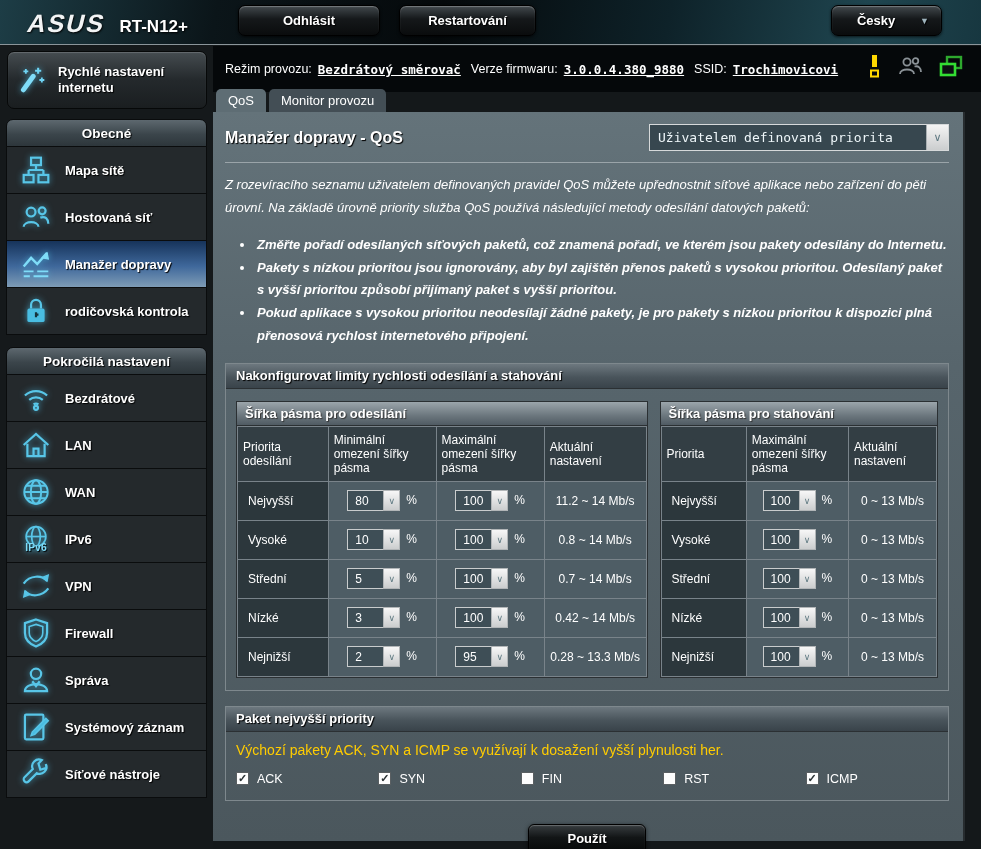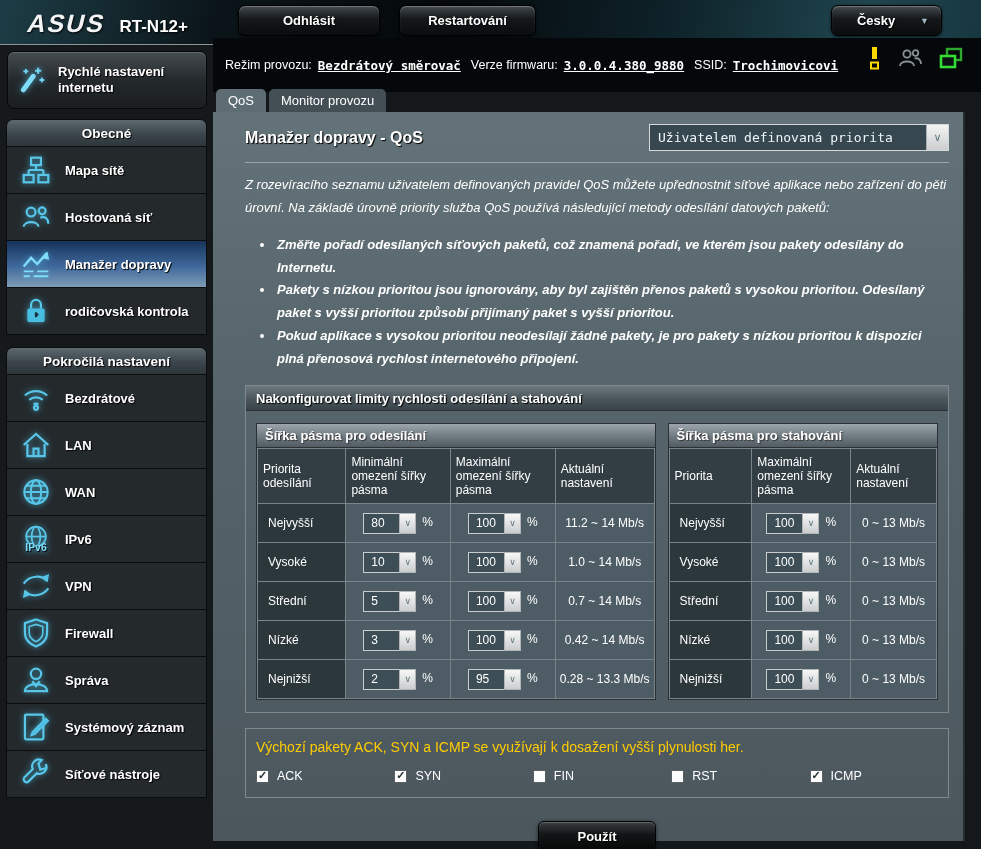--- a/index.html
+++ b/index.html
@@ -37,36 +37,36 @@
     color:#fff; font-size:13.5px; font-weight:bold; display:flex; align-items:center; justify-content:center;
     text-shadow:1px 1px 1px #000; }
   .side-item { min-height:47px; background:#24292c; border:1px solid #0a0c0d; border-top:none;
     display:flex; align-items:center; gap:13px; padding:5px 6px 5px 13px;
     color:#fff; font-size:13px; font-weight:bold; text-shadow:1px 1px 1px #000; cursor:pointer; }
   .side-item.active { background:linear-gradient(#16335a,#3f689b 55%,#7e9cb6); }
   .sicon { width:32px; height:32px; flex:0 0 32px; filter:drop-shadow(0 0 3px rgba(80,200,240,.7)); }
   .sicon svg { width:32px; height:32px; }
 
   
-  .statusbar { position:absolute; left:213px; top:38px; width:768px; height:54px; background:#05080a;
+  .statusbar { position:absolute; left:213px; top:46px; width:768px; height:46px; background:#05080a;
     display:flex; align-items:center; color:#fff; font-size:12.5px; padding-left:12px; gap:6px; }
   .status-val { font-family:"DejaVu Sans Mono", monospace; font-weight:bold; text-decoration:underline; font-size:12.5px; cursor:pointer; }
   .status-icons { position:absolute; right:18px; top:8px; display:flex; gap:16px; align-items:center; }
   .status-icons span { cursor:pointer; }
 
   
   .tabs { position:absolute; left:216px; top:89px; display:flex; gap:3px; }
   .tab { height:23px; padding:0 12px; border-radius:5px 5px 0 0; color:#fff; font-size:13px;
     display:flex; align-items:center; cursor:pointer; background:#434e55; }
   .tab.active { background:#5e6d74; }
 
   
   .content { position:absolute; left:213px; top:112px; width:752px; height:729px;
     background:linear-gradient(180deg,#64737a 0%,#57656c 35%,#4b575d 100%);
-    border-right:2px solid #272c2f; padding:12px 14px 0 32px; color:#fff; }
+    border-right:2px solid #272c2f; padding:12px 14px 0 12px; color:#fff; }
   .title-row { display:flex; justify-content:space-between; align-items:center; }
   .page-title { font-size:16px; font-weight:bold; text-shadow:1px 1px 1px #000; }
   .qos-select { width:300px; height:27px; display:flex; border:1px solid #d6d9da; background:#37474f; cursor:pointer; }
   .qos-select-text { flex:1; font-family:"DejaVu Sans Mono", monospace; font-size:13px; color:#eef6f9;
     display:flex; align-items:center; padding-left:8px; }
   .qos-select-btn { width:22px; background:linear-gradient(#f4f4f4,#cbcdce); color:#5d7880; font-size:11px;
     display:flex; align-items:center; justify-content:center; border-left:1px solid #aab0b3; }
   .divider { border:none; border-top:1px solid #9aa4a9; margin:11px 0 10px 0; }
   .intro { font-size:13px; font-style:italic; line-height:1.8; }
   .bullets { margin:14px 0 0 30px; font-size:13px; font-style:italic; line-height:1.75;font-weight:bold; }
@@ -382,21 +382,21 @@
             <tr>
               <td class="pri">Vysoké</td>
               <td class="val"><span class="tsel">
                       <span class="tsel-v">10</span>
                       <span class="tsel-b">∨</span>
                     </span><span class="pct">%</span></td>
               <td class="val"><span class="tsel">
                       <span class="tsel-v">100</span>
                       <span class="tsel-b">∨</span>
                     </span><span class="pct">%</span></td>
-              <td class="val">1.0 ~ 14 Mb/s</td>
+              <td class="val">0.8 ~ 14 Mb/s</td>
             </tr>
             <tr>
               <td class="pri">Střední</td>
               <td class="val"><span class="tsel">
                       <span class="tsel-v">5</span>
                       <span class="tsel-b">∨</span>
                     </span><span class="pct">%</span></td>
               <td class="val"><span class="tsel">
                       <span class="tsel-v">100</span>
                       <span class="tsel-b">∨</span>
@@ -486,20 +486,21 @@
               <td class="val">0 ~ 13 Mb/s</td>
             </tr>
           </tbody>
             </table>
         </div>
 
       </div>
     </div>
 
     <div class="group-box">
+      <div class="group-title">Paket nejvyšší priority</div>
       <div class="note">Výchozí pakety ACK, SYN a ICMP se využívají k dosažení vyšší plynulosti her.</div>
       <div class="cb-row">
         <label class="cb-item">
           <span class="cb checked"></span>
           <span>ACK</span>
         </label>
         <label class="cb-item">
           <span class="cb checked"></span>
           <span>SYN</span>
         </label>

